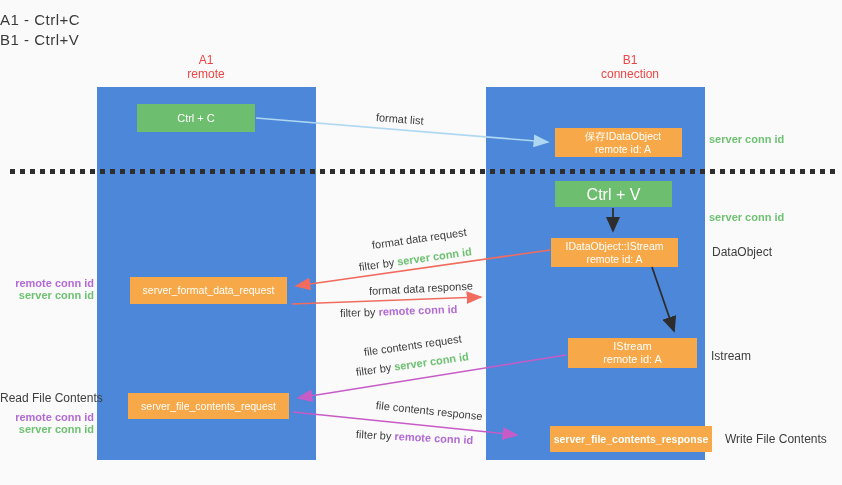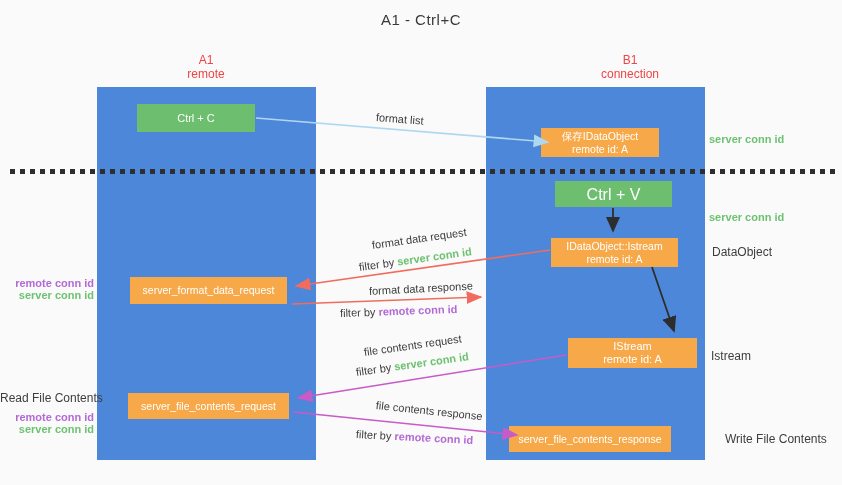--- a/index.html
+++ b/index.html
@@ -1,21 +1,21 @@
 <!DOCTYPE html>
 <html><head>
 <meta charset="utf-8">
 <style>
   html,body{margin:0;padding:0;background:#fafafa;}
   .canvas{
     position:relative;width:842px;height:485px;background:#fafafa;
     font-family:"Liberation Sans",sans-serif;overflow:hidden;color:#3d3d3d;
   }
   .title{
-    position:absolute;left:0;right:0;top:10px;text-align:center;
+    position:absolute;left:0;right:0;top:10px;text-align:left;
     font-size:15px;line-height:20px;color:#3a3a3a;letter-spacing:.5px;
   }
   .col-header{
     position:absolute;width:100px;text-align:center;font-size:12px;
     line-height:14px;color:#ef4444;top:53px;
   }
   .panel{position:absolute;top:87px;width:219px;height:373px;background:#4d87d9;}
   .dotted{
     position:absolute;left:10px;top:169px;width:826px;height:5px;
     background:repeating-linear-gradient(90deg,#2e2e2e 0 5px,transparent 5px 10px);
@@ -35,54 +35,55 @@
   .rot{transform-origin:left center;}
   svg.arrows{position:absolute;left:0;top:0;pointer-events:none;}
 </style>
 </head>
 <body>
 
 <div class="canvas">
 
   <div class="title">
     <div>A1 - Ctrl+C</div>
+    <div>B1 - Ctrl+V</div>
   </div>
 
   <div class="col-header" style="left:156px;">
     <div>A1</div>
     <div>remote</div>
   </div>
   <div class="col-header" style="left:580px;">
     <div>B1</div>
     <div>connection</div>
   </div>
 
   <div class="panel" style="left:97px;"></div>
   <div class="panel" style="left:486px;"></div>
 
   <div class="dotted"></div>
 
   <div class="box green" style="left:137px;top:104px;width:118px;height:28px;font-size:11px;">Ctrl + C</div>
   <div class="box orange" style="left:130px;top:277px;width:157px;height:27px;">server_format_data_request</div>
   <div class="box orange" style="left:128px;top:393px;width:161px;height:26px;">server_file_contents_request</div>
 
-  <div class="box orange" style="left:541px;top:128px;width:118px;height:29px;">
+  <div class="box orange" style="left:555px;top:128px;width:118px;height:29px;padding-left:9px;">
     <span>保存IDataObject</span>
     <span>remote id: A</span>
   </div>
   <div class="box green" style="left:555px;top:181px;width:117px;height:26px;font-size:16px;">Ctrl + V</div>
   <div class="box orange" style="left:551px;top:238px;width:127px;height:29px;">
-    <span>IDataObject::Istream</span>
+    <span>IDataObject::IStream</span>
     <span>remote id: A</span>
   </div>
   <div class="box orange" style="left:568px;top:338px;width:129px;height:30px;font-size:11px;">
     <span>IStream</span>
     <span>remote id: A</span>
   </div>
-  <div class="box orange" style="left:509px;top:426px;width:162px;height:26px;">server_file_contents_response</div>
+  <div class="box orange" style="left:550px;top:426px;width:162px;height:26px;font-weight:bold;">server_file_contents_response</div>
 
   <div class="lbl hl-green" style="left:709px;top:133px;">server conn id</div>
   <div class="lbl hl-green" style="left:709px;top:211px;">server conn id</div>
   <div class="lbl lbl12" style="left:712px;top:245px;text-align:center;">DataObject</div>
   <div class="lbl lbl12" style="left:711px;top:349px;">Istream</div>
   <div class="lbl lbl12" style="left:712px;top:432px;margin-left:13px;">Write File Contents</div>
 
   <div class="left-col" style="top:277px;">
     <div class="lbl hl-purple" style="position:static;">remote conn id</div>
     <div class="lbl hl-green" style="position:static;">server conn id</div>

